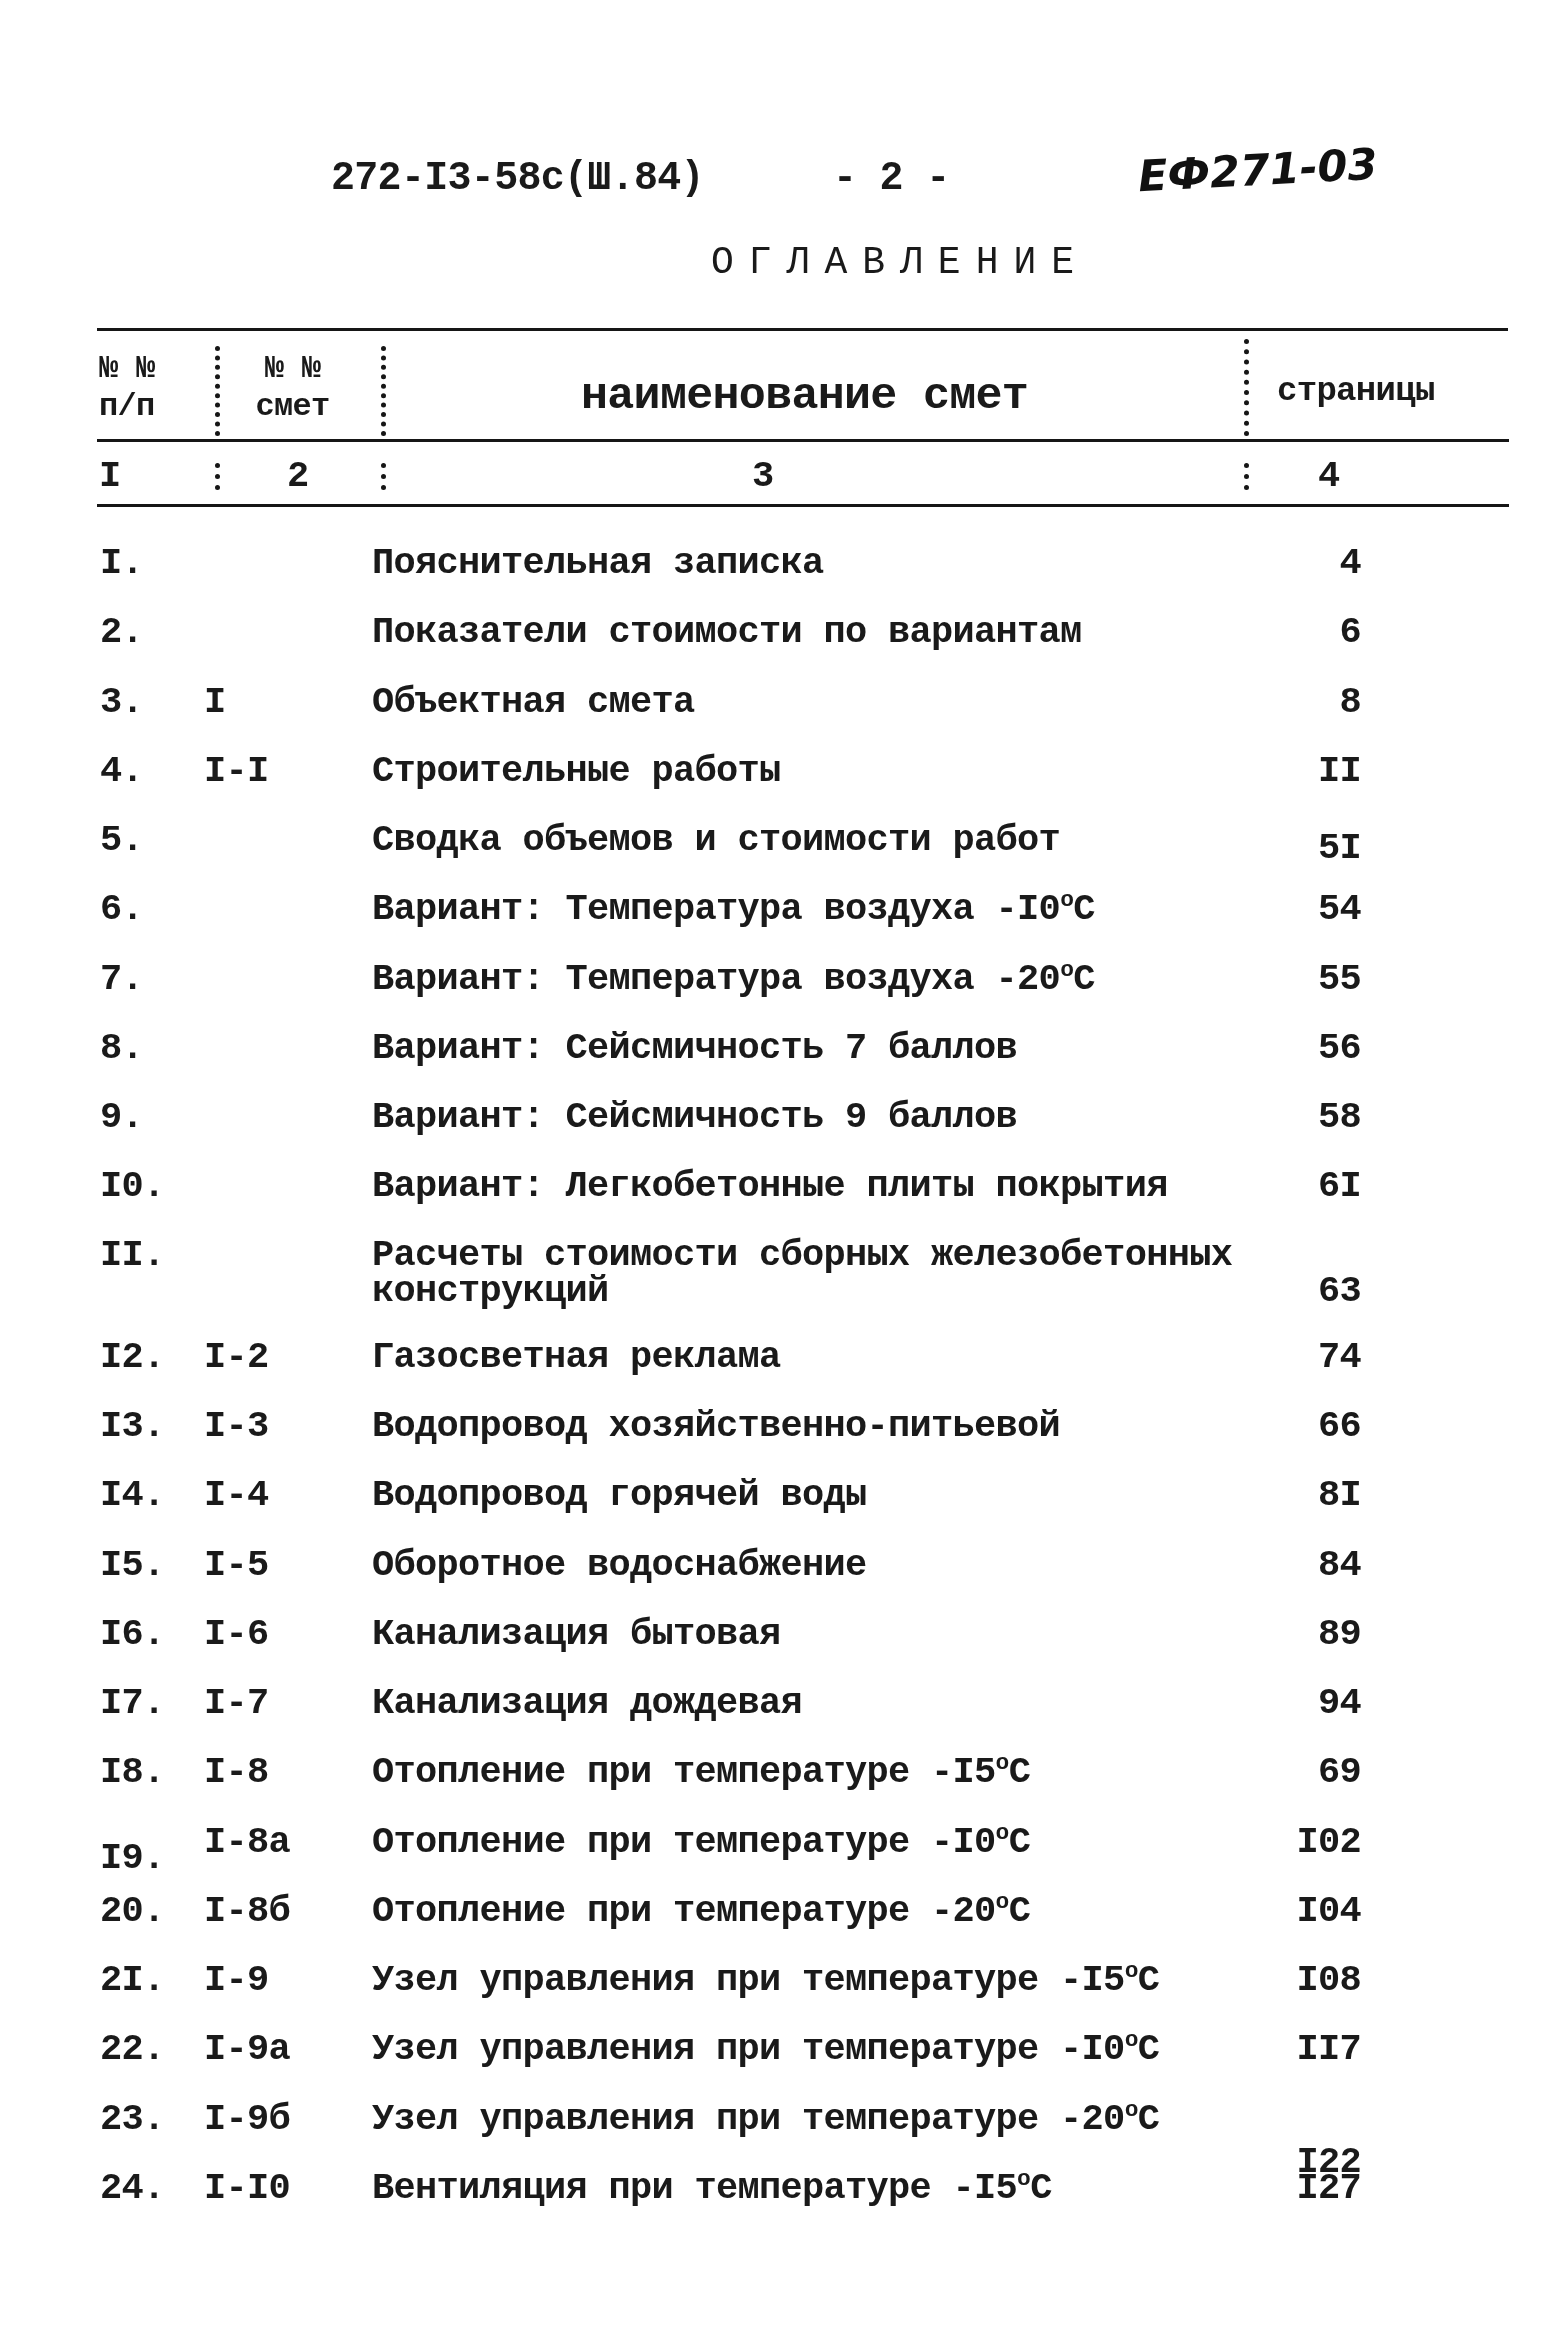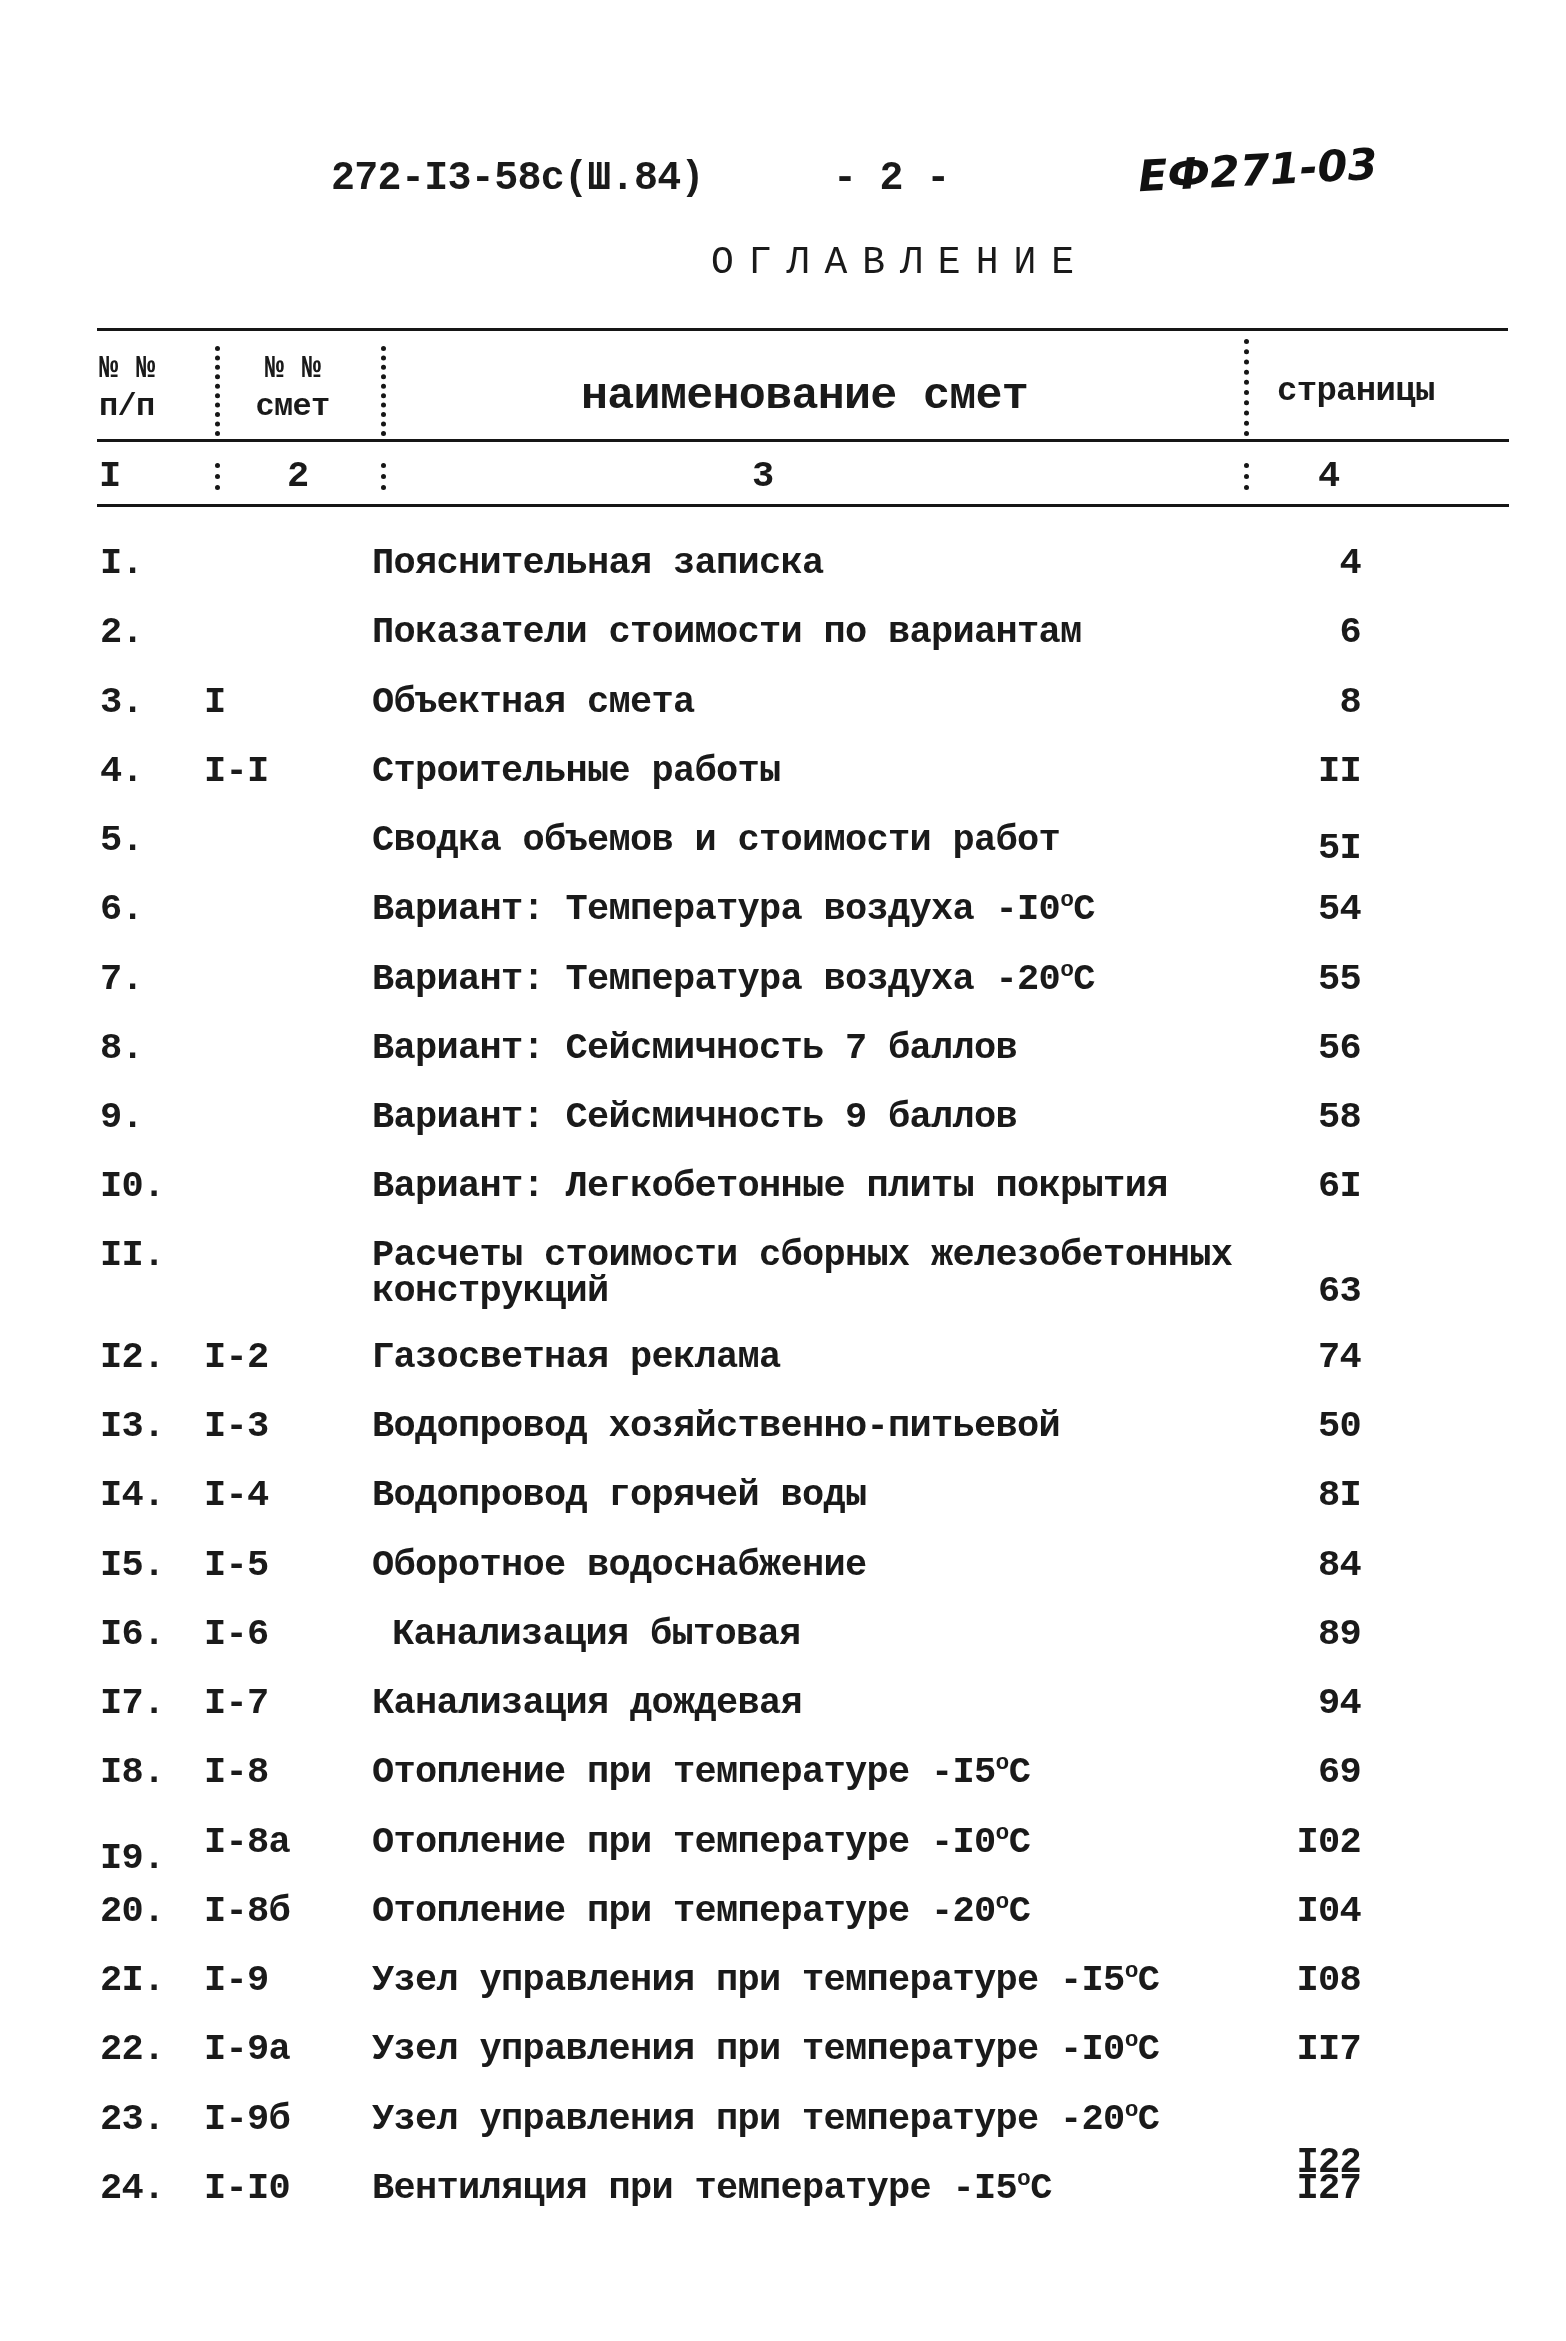--- a/index.html
+++ b/index.html
@@ -100,35 +100,35 @@
     <div class="cell tw bold " style="left: auto; top: 1273px; right: 206px;">63</div>
     <div></div>
     <div class="cell tw bold " style="left: 100px; top: 1339px;">I2.</div>
     <div class="cell tw bold " style="left: 204px; top: 1339px;">I-2</div>
     <div class="cell tw bold " style="left: 372px; top: 1339px;">Газосветная реклама</div>
     <div class="cell tw bold " style="left: auto; top: 1339px; right: 206px;">74</div>
     <div></div>
     <div class="cell tw bold " style="left: 100px; top: 1408px;">I3.</div>
     <div class="cell tw bold " style="left: 204px; top: 1408px;">I-3</div>
     <div class="cell tw bold " style="left: 372px; top: 1408px;">Водопровод хозяйственно-питьевой</div>
-    <div class="cell tw bold " style="left: auto; top: 1408px; right: 206px;">50</div>
+    <div class="cell tw bold " style="left: auto; top: 1408px; right: 206px;">66</div>
     <div></div>
     <div class="cell tw bold " style="left: 100px; top: 1477px;">I4.</div>
     <div class="cell tw bold " style="left: 204px; top: 1477px; text-align: right;">I-4</div>
     <div class="cell tw bold " style="left: 372px; top: 1477px;">Водопровод горячей воды</div>
     <div class="cell tw bold " style="left: auto; top: 1477px; right: 206px;">8I</div>
     <div></div>
     <div class="cell tw bold " style="left: 100px; top: 1547px;">I5.</div>
     <div class="cell tw bold " style="left: 204px; top: 1547px;">I-5</div>
     <div class="cell tw bold " style="left: 372px; top: 1547px;">Оборотное водоснабжение</div>
     <div class="cell tw bold " style="left: auto; top: 1547px; right: 206px;">84</div>
     <div></div>
     <div class="cell tw bold " style="left: 100px; top: 1616px;">I6.</div>
     <div class="cell tw bold " style="left: 204px; top: 1616px;">I-6</div>
-    <div class="cell tw bold " style="left: 372px; top: 1616px; margin-left: 20px;">Канализация бытовая</div>
+    <div class="cell tw bold " style="left: 372px; top: 1616px;">Канализация бытовая</div>
     <div class="cell tw bold " style="left: auto; top: 1616px; right: 206px;">89</div>
     <div></div>
     <div class="cell tw bold " style="left: 100px; top: 1685px;">I7.</div>
     <div class="cell tw bold " style="left: 204px; top: 1685px;">I-7</div>
     <div class="cell tw bold " style="left: 372px; top: 1685px;">Канализация дождевая</div>
     <div class="cell tw bold " style="left: auto; top: 1685px; right: 206px;">94</div>
     <div></div>
     <div class="cell tw bold " style="left: 100px; top: 1754px;">I8.</div>
     <div class="cell tw bold " style="left: 204px; top: 1754px;">I-8</div>
     <div class="cell tw bold " style="left: 372px; top: 1754px;">Отопление при температуре -I5<sup>o</sup>С</div>

